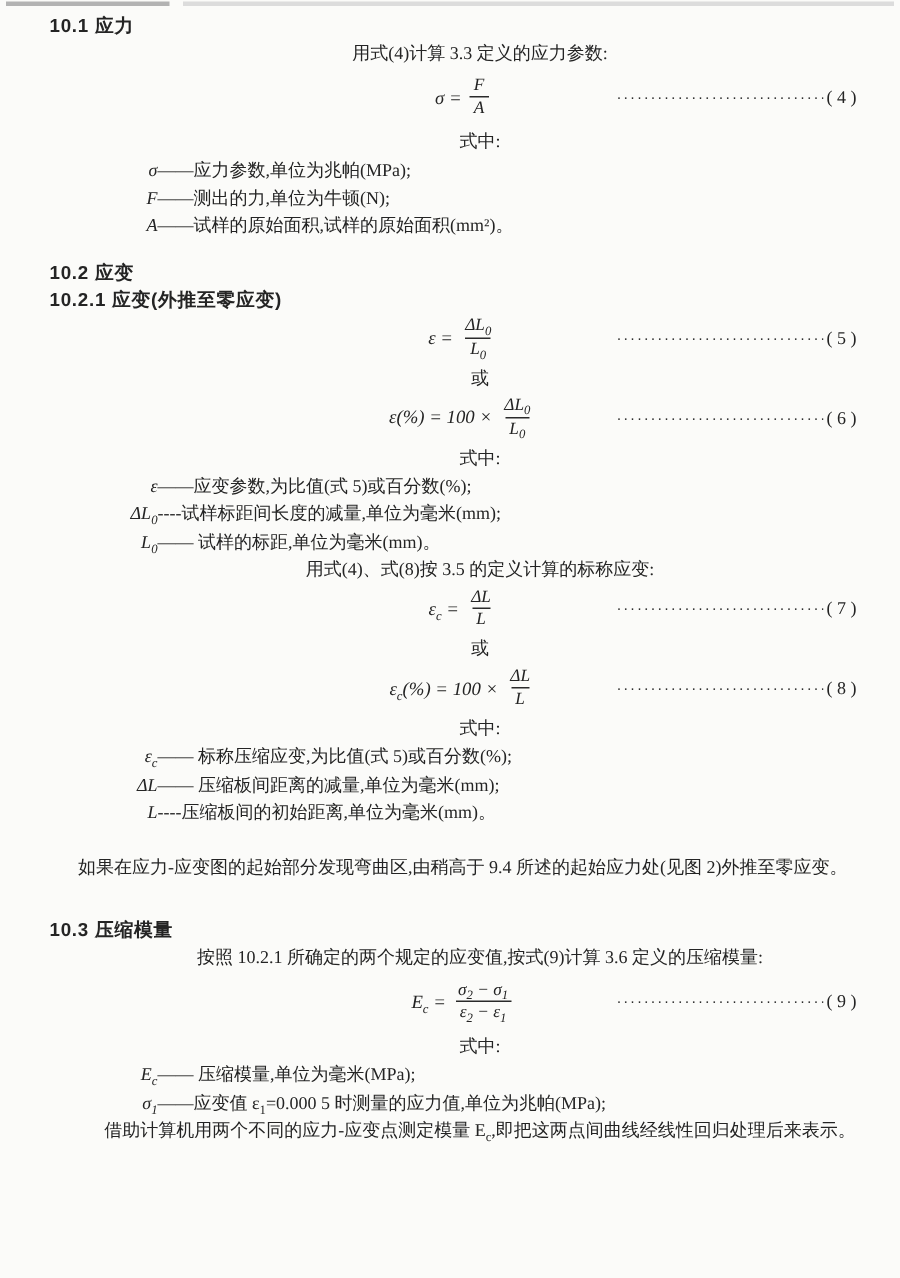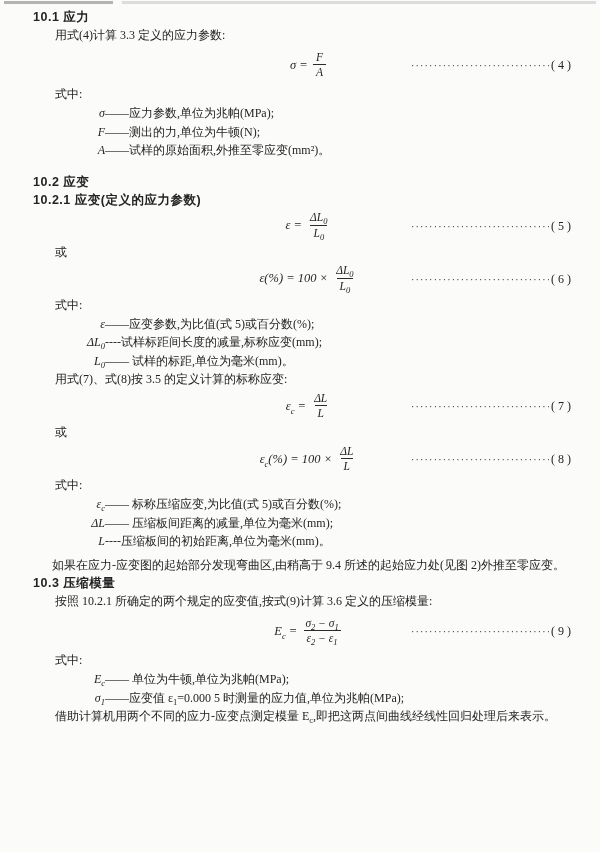--- a/index.html
+++ b/index.html
@@ -9,22 +9,22 @@
     font-family:"Liberation Serif","DejaVu Serif",serif;
     color:#242424;
   }
   .page{position:relative;box-sizing:border-box;width:600px;height:760px;padding:8px 15px 0 33px;}
   .scan-bar{position:absolute;top:1px;height:3px;}
   .scan-bar.left{left:4px;width:109px;background:#b3b3b3;}
   .scan-bar.right{left:122px;width:474px;background:#dcdcdc;}
 
   .sec-h{font-family:"Liberation Sans","DejaVu Sans",sans-serif;font-weight:700;font-size:12.5px;line-height:18px;letter-spacing:.5px;}
   .line{font-size:12px;line-height:19px;}
-  .indent{text-indent:22px;}
-  .mt2{margin-top:13px;}.mt4{margin-top:4px;}.mt8{margin-top:5px;}.mt24{}
+  .indent{text-indent:22px;text-align:center;}
+  .mt2{margin-top:13px;}.mt4{margin-top:4px;}.mt8{margin-top:18px;}.mt24{margin-top:24px;}
 
   .def{display:flex;align-items:baseline;line-height:18.5px;font-size:12px;margin-left:26px;}
   .sym{flex:none;width:46px;text-align:right;font-style:italic;font-family:"Liberation Serif",serif;}
   .desc{white-space:nowrap;}
 
   .formula{position:relative;display:flex;justify-content:center;align-items:center;}
   .fm{height:34px;}
   .fm-lg{height:40px;}
   .math{font-style:italic;font-size:12.5px;display:inline-flex;align-items:center;white-space:pre;}
   .frac{display:inline-flex;flex-direction:column;align-items:center;margin:0 2px;font-size:11.5px;line-height:1.15;}
@@ -60,25 +60,25 @@
   <div class="def">
       <span class="sym">σ</span>
       <span class="desc">——应力参数,单位为兆帕(MPa);</span>
     </div>
   <div class="def">
       <span class="sym">F</span>
       <span class="desc">——测出的力,单位为牛顿(N);</span>
     </div>
   <div class="def">
       <span class="sym">A</span>
-      <span class="desc">——试样的原始面积,外推至零应变(mm²)。</span>
+      <span class="desc">——试样的原始面积,试样的原始面积(mm²)。</span>
     </div>
 
   <div class="sec-h mt2">10.2  应变</div>
-  <div class="sec-h">10.2.1  应变(定义的应力参数)</div>
+  <div class="sec-h">10.2.1  应变(外推至零应变)</div>
 
   <div class="formula fm">
     <span class="math"><span>ε = </span><span class="frac"><span class="num">ΔL<sub>0</sub></span><span class="den">L<sub>0</sub></span></span></span>
     <span class="leader">
         <span class="dots">··········································</span>
         <span class="eqno">( 5 )</span>
       </span>
   </div>
 
   <div class="line indent">或</div>
@@ -91,28 +91,28 @@
       </span>
   </div>
 
   <div class="line indent">式中:</div>
   <div class="def">
       <span class="sym">ε</span>
       <span class="desc">——应变参数,为比值(式 5)或百分数(%);</span>
     </div>
   <div class="def">
       <span class="sym">ΔL<sub>0</sub></span>
-      <span class="desc">----试样标距间长度的减量,标称应变(mm);</span>
+      <span class="desc">----试样标距间长度的减量,单位为毫米(mm);</span>
     </div>
   <div class="def">
       <span class="sym">L<sub>0</sub></span>
       <span class="desc">——  试样的标距,单位为毫米(mm)。</span>
     </div>
 
-  <div class="line indent">用式(7)、式(8)按 3.5 的定义计算的标称应变:</div>
+  <div class="line indent">用式(4)、式(8)按 3.5 的定义计算的标称应变:</div>
 
   <div class="formula fm">
     <span class="math"><span>ε<sub>c</sub> = </span><span class="frac"><span class="num">ΔL</span><span class="den">L</span></span></span>
     <span class="leader">
         <span class="dots">··········································</span>
         <span class="eqno">( 7 )</span>
       </span>
   </div>
 
   <div class="line indent">或</div>
@@ -148,21 +148,21 @@
     <span class="math"><span>E<sub>c</sub> = </span><span class="frac"><span class="num">σ<sub>2</sub> − σ<sub>1</sub></span><span class="den">ε<sub>2</sub> − ε<sub>1</sub></span></span></span>
     <span class="leader">
         <span class="dots">··········································</span>
         <span class="eqno">( 9 )</span>
       </span>
   </div>
 
   <div class="line indent">式中:</div>
   <div class="def">
       <span class="sym">E<sub>c</sub></span>
-      <span class="desc">——  单位为牛顿,单位为兆帕(MPa);</span>
+      <span class="desc">——  压缩模量,单位为毫米(MPa);</span>
     </div>
   <div class="def">
       <span class="sym">σ<sub>1</sub></span>
       <span class="desc">——应变值 ε<sub>1</sub>=0.000 5 时测量的应力值,单位为兆帕(MPa);</span>
     </div>
 
   <div class="para indent">借助计算机用两个不同的应力-应变点测定模量 E<sub>c</sub>,即把这两点间曲线经线性回归处理后来表示。</div>
 </div>
 
 </body></html>

